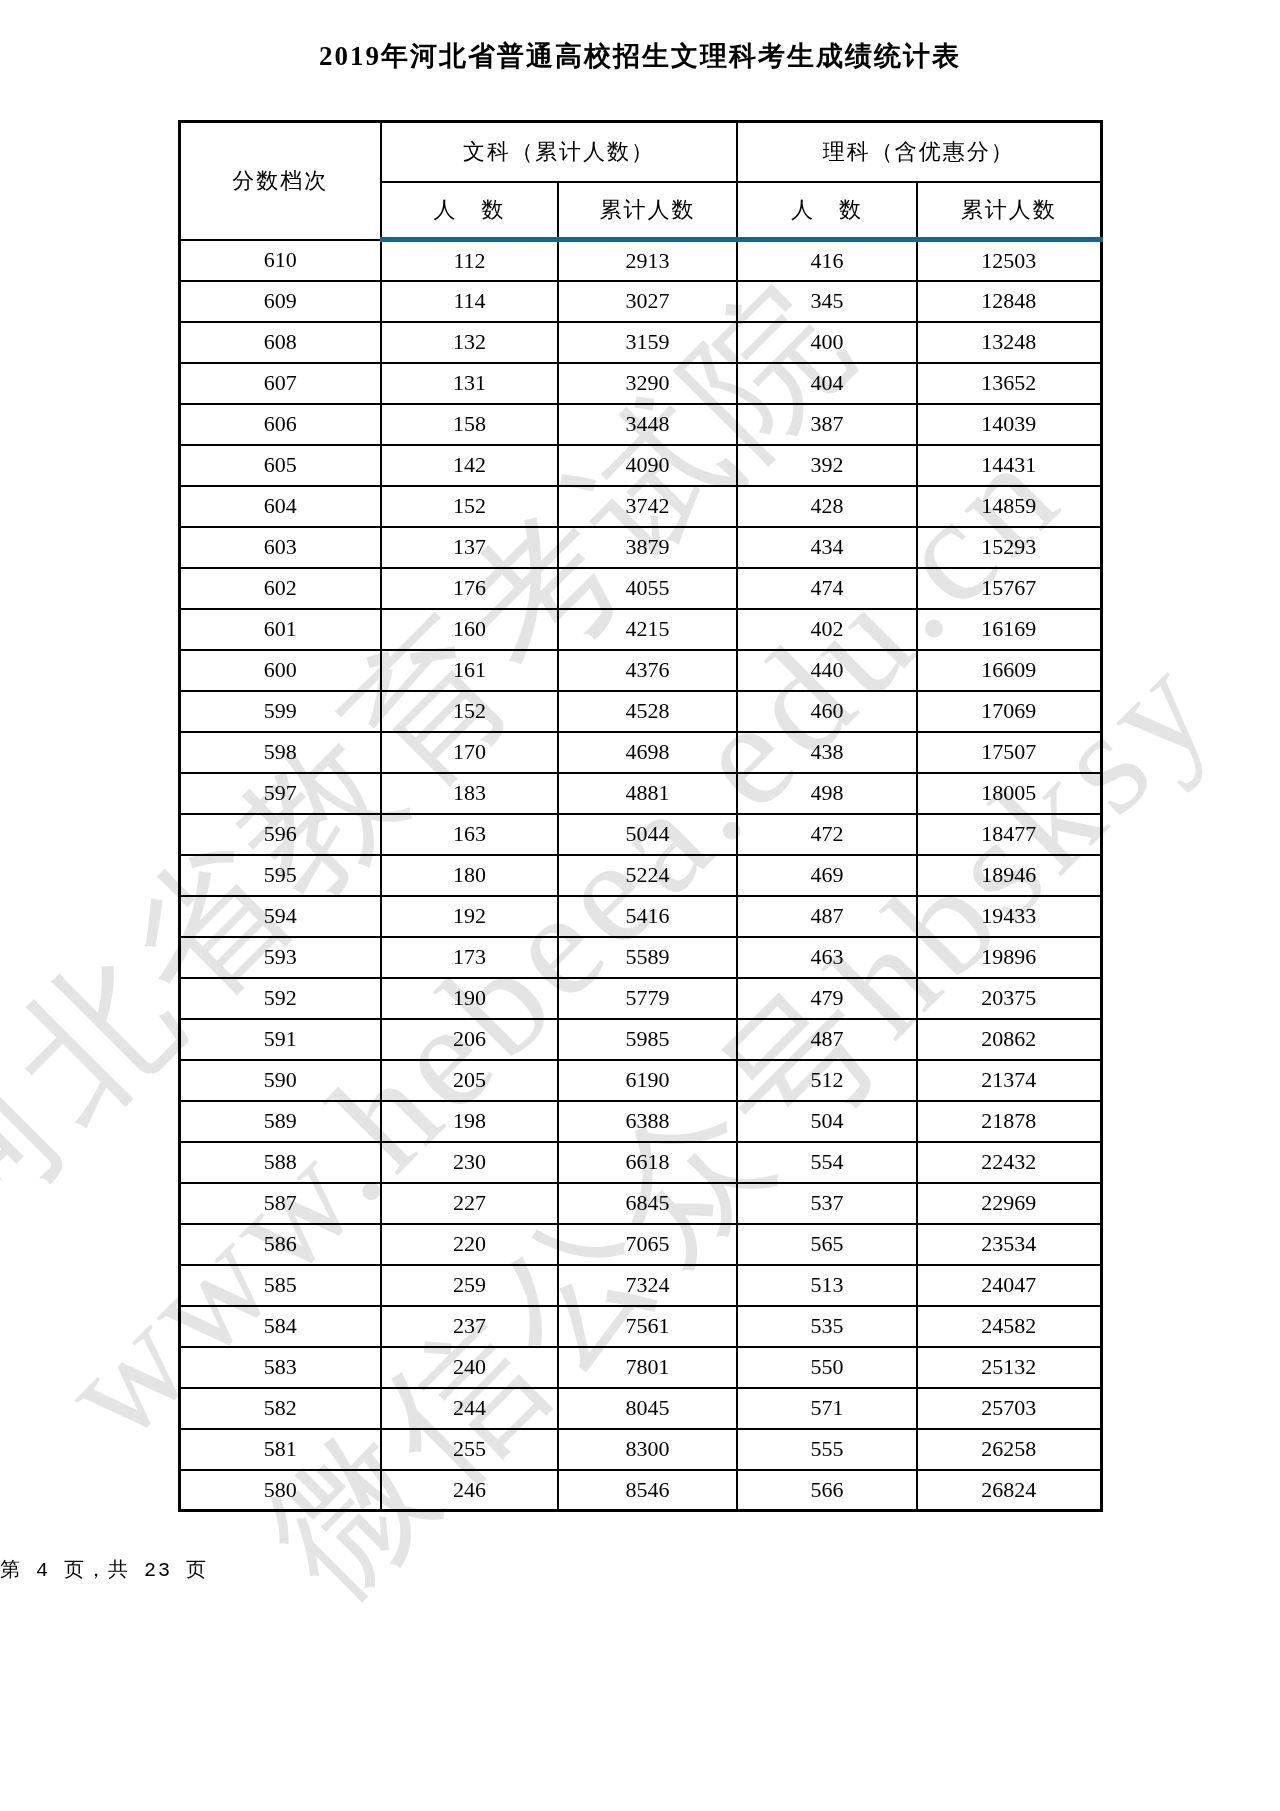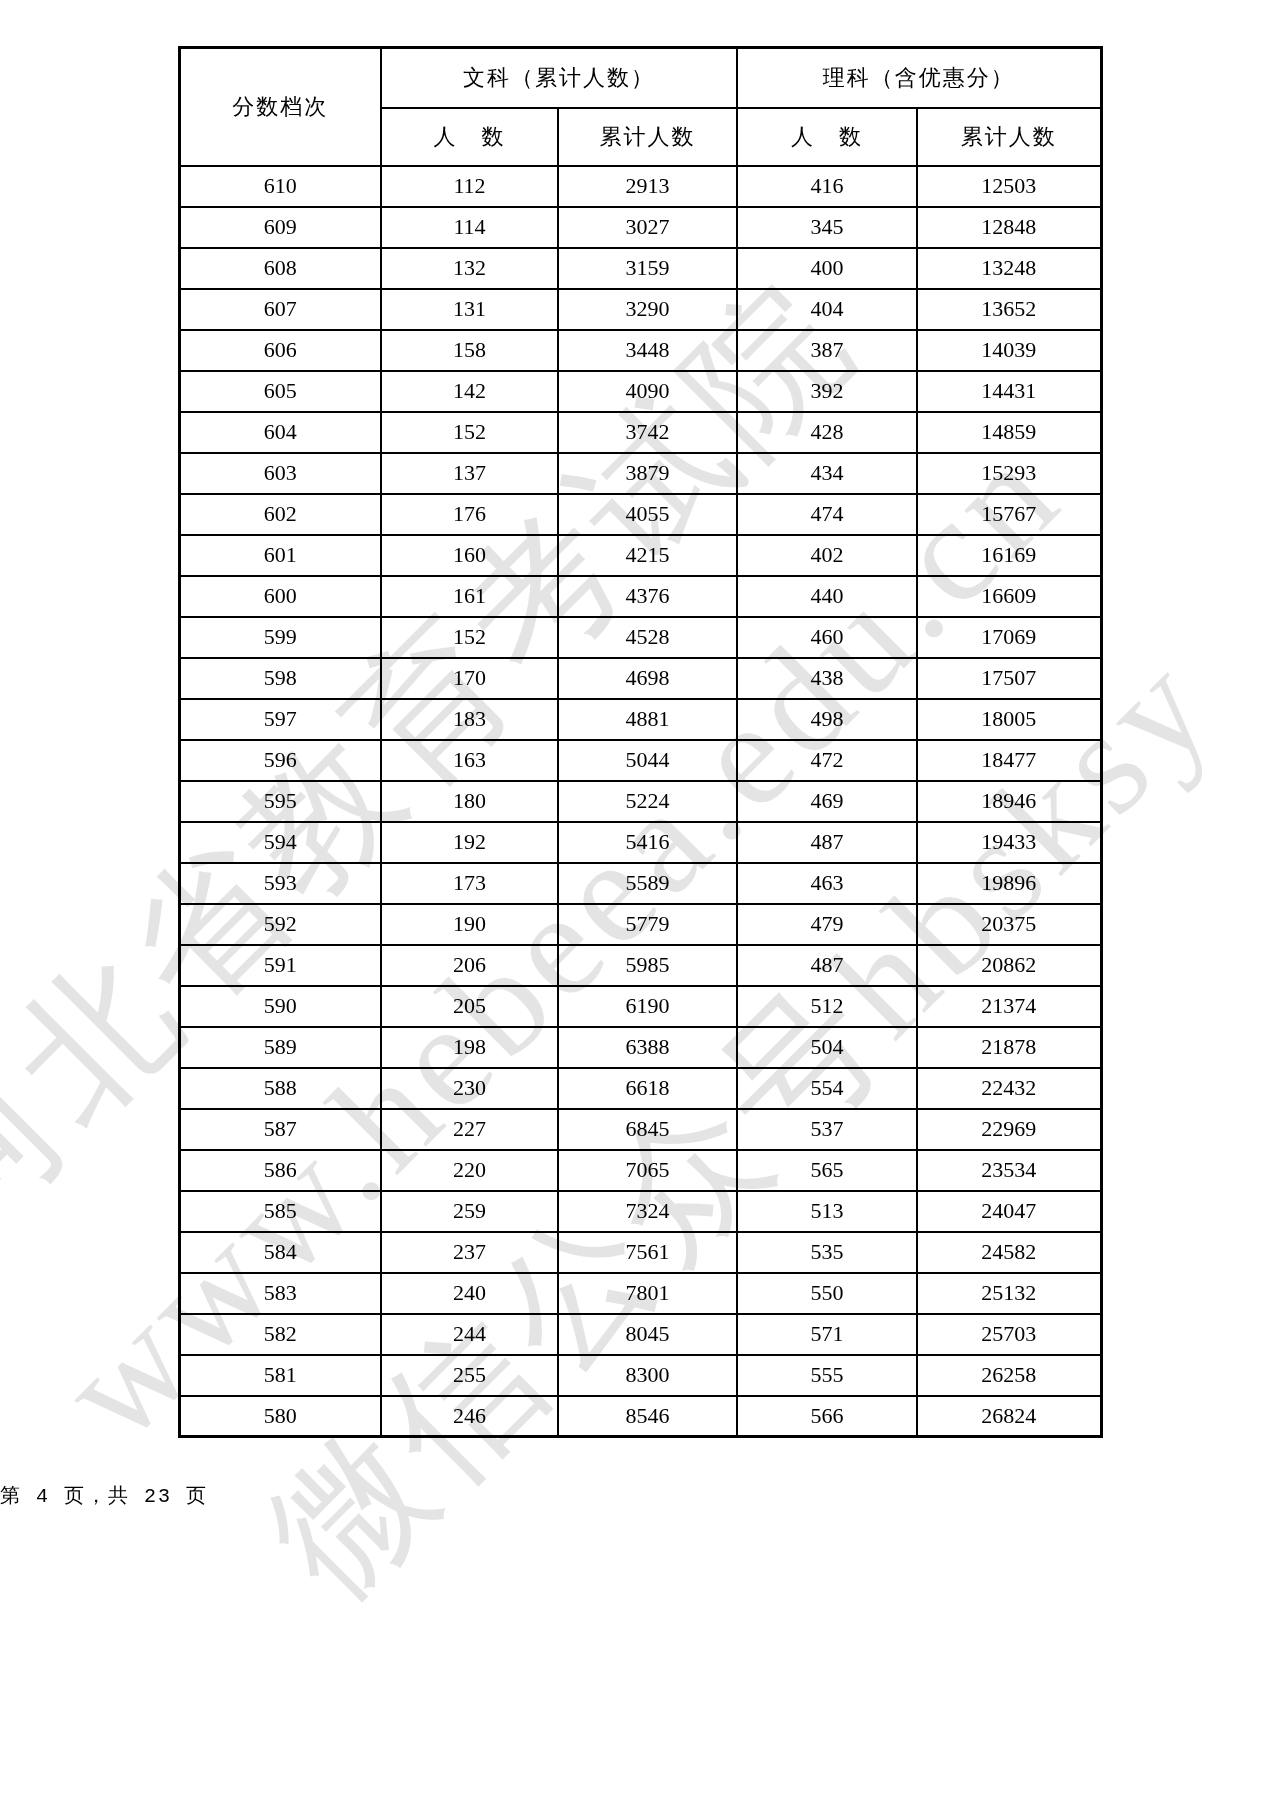--- a/index.html
+++ b/index.html
@@ -46,21 +46,21 @@
     vertical-align:middle;
     background:transparent;
   }
   .score-table thead th {
     font-family:"Liberation Sans", sans-serif;
     font-weight:normal;
     font-size:22px;
     letter-spacing:2px;
   }
   .score-table thead tr.group-row th { height:60px; }
-  .score-table thead tr.sub-row th { height:58px; border-bottom:1px solid #0369a1; }
+  .score-table thead tr.sub-row th { height:58px; border-bottom:5px solid #0369a1; }
   .score-table td {
     height:41px;
     font-size:22px;
     font-family:"Liberation Serif", serif;
   }
 
   .page-number {
     margin-top:44px;
     text-align:left;
     font-size:20px;
@@ -96,20 +96,21 @@
 
 <div class="watermark">
   <div class="wm-line" style="color: rgb(228, 228, 228);">河北省教育考试院</div>
   <div class="wm-line" style="color: rgb(228, 228, 228);">www.hebeea.edu.cn</div>
   <div class="wm-line" style="color: rgb(228, 228, 228);">微信公众号hbsksy</div>
 </div>
 
 <div class="content">
 
 
+  <div class="doc-title">2019年河北省普通高校招生文理科考生成绩统计表</div>
 
   <table class="score-table">
     <colgroup>
       <col style="width:202px">
       <col style="width:177px">
       <col style="width:179px">
       <col style="width:180px">
       <col style="width:184px">
     </colgroup>
     <thead>

